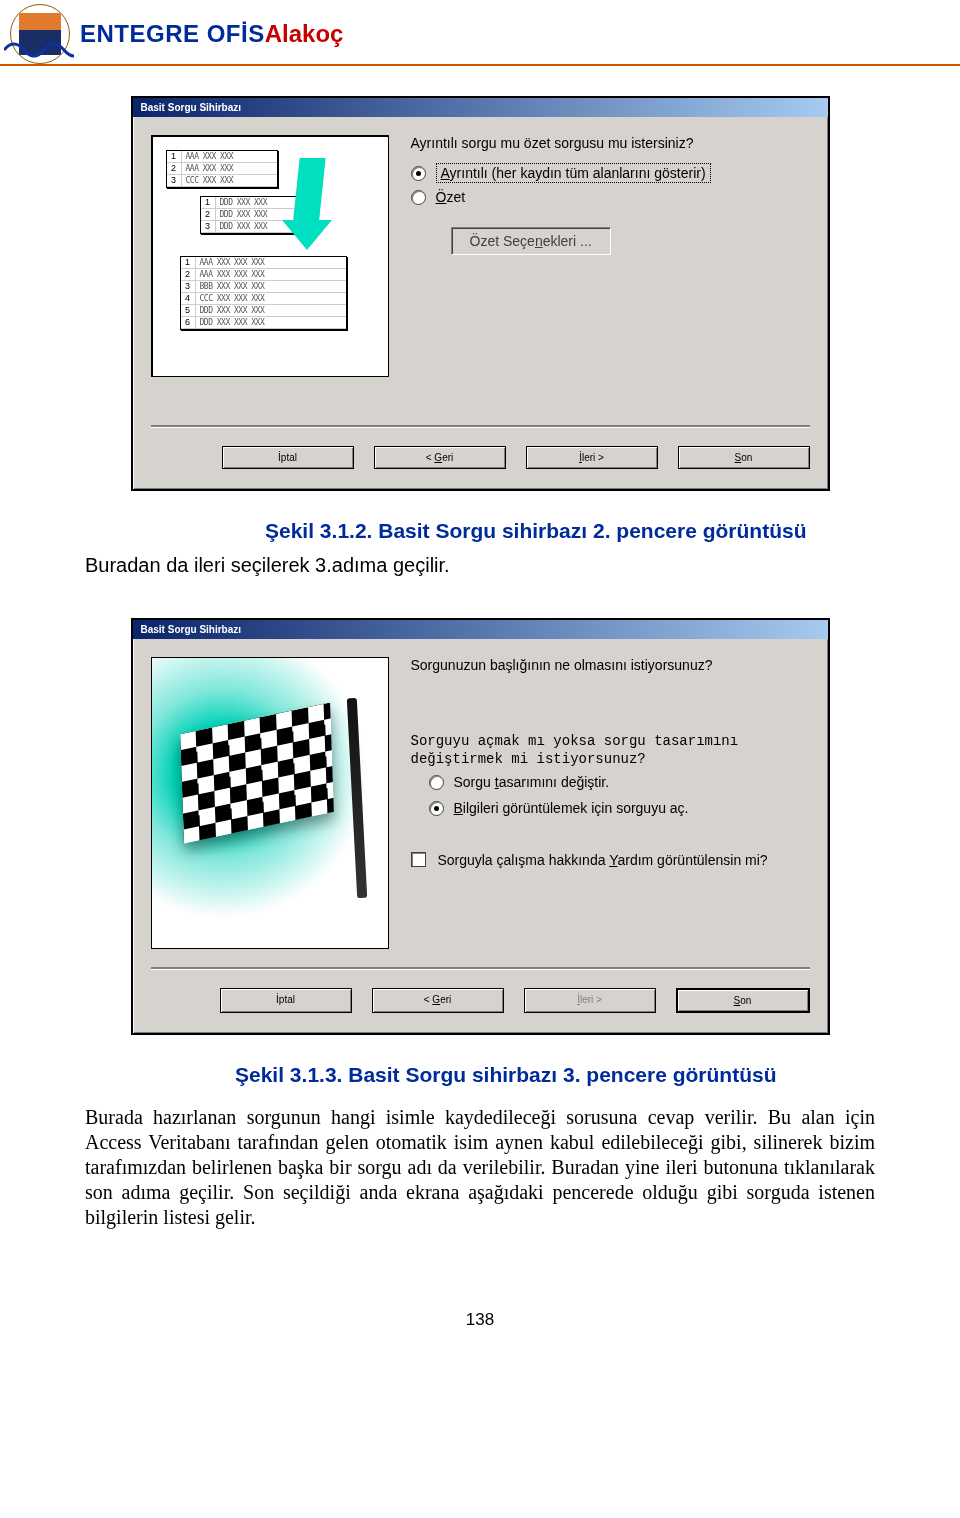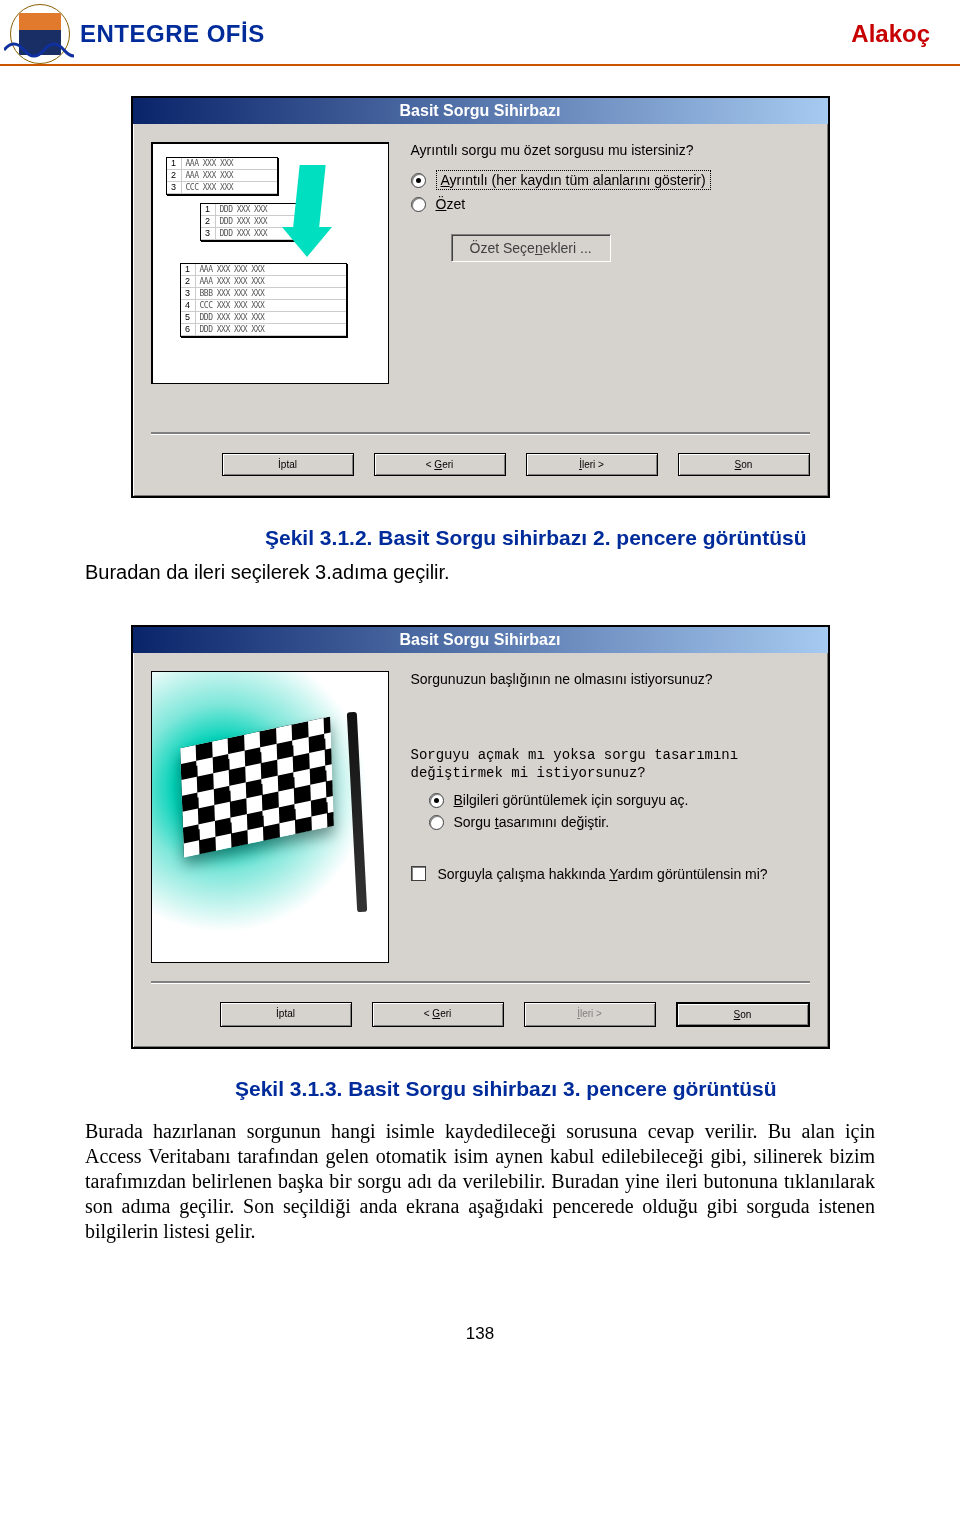--- a/index.html
+++ b/index.html
@@ -6,21 +6,21 @@
     margin: 0;
     background: #fff;
     font-family: Arial, Helvetica, sans-serif;
     width: 960px;
     font-size: 18px;
     color: #000;
   }
   .header {
     display: flex;
     align-items: center;
-    justify-content: space-between;
+    justify-content: flex-start;
     padding: 4px 30px 0 10px;
     border-bottom: 2px solid #cc5500;
   }
   .header-left {
     display: flex;
     align-items: center;
   }
   .logo {
     width: 60px;
     height: 60px;
@@ -68,23 +68,22 @@
     box-shadow: inset 1px 1px 0 #fff, inset -1px -1px 0 #7b7b7b;
     font-family: "Tahoma", "MS Sans Serif", sans-serif;
     font-size: 14px;
   }
   .titlebar {
     background: linear-gradient(#0a246a, #0a246a 50%, #a6caf0 100%);
     background: linear-gradient(to right, #0a246a, #a6caf0);
     color: #fff;
     font-family: "Tahoma", sans-serif;
     font-weight: bold;
-    font-size: 16px;
+    font-size: 10px;
     padding: 4px 8px;
-    text-align: center;
   }
   .dlg-body {
     padding: 18px 18px 8px 18px;
   }
   .dlg-row {
     display: flex;
     align-items: flex-start;
   }
   .dlg-left {
     width: 240px;
@@ -330,27 +329,27 @@
             <div class="flag">
               <div class="cloth"></div>
               <div class="pole"></div>
             </div>
           </div>
         </div>
         <div class="dlg-right">
           <div class="question">Sorgunuzun başlığının ne olmasını istiyorsunuz?</div>
           <div style="height:40px"></div>
           <div style="font-size:14px; line-height:1.25; margin-top:8px;font-family:Liberation Mono, monospace;">Sorguyu açmak mı yoksa sorgu tasarımını değiştirmek mi istiyorsunuz?</div>
+          <div class="radio-row" style="margin-left:18px;">
+            <span class="radio"></span>
+            <span class="radio-label">Sorgu <u>t</u>asarımını değiştir.</span>
+          </div>
           <div class="radio-row" style="margin-top:10px; margin-left:18px;">
             <span class="radio checked"></span>
             <span class="radio-label"><u>B</u>ilgileri görüntülemek için sorguyu aç.</span>
-          </div>
-          <div class="radio-row" style="margin-left:18px;">
-            <span class="radio"></span>
-            <span class="radio-label">Sorgu <u>t</u>asarımını değiştir.</span>
           </div>
           <div style="height:30px"></div>
           <div style="font-size:14px;">
             <span class="chk"></span>
             <span>Sorguyla çalışma hakkında <u>Y</u>ardım görüntülensin mi?</span>
           </div>
         </div>
       </div>
       <div class="hr" style="margin-top:18px;"></div>
       <div class="btn-row">

